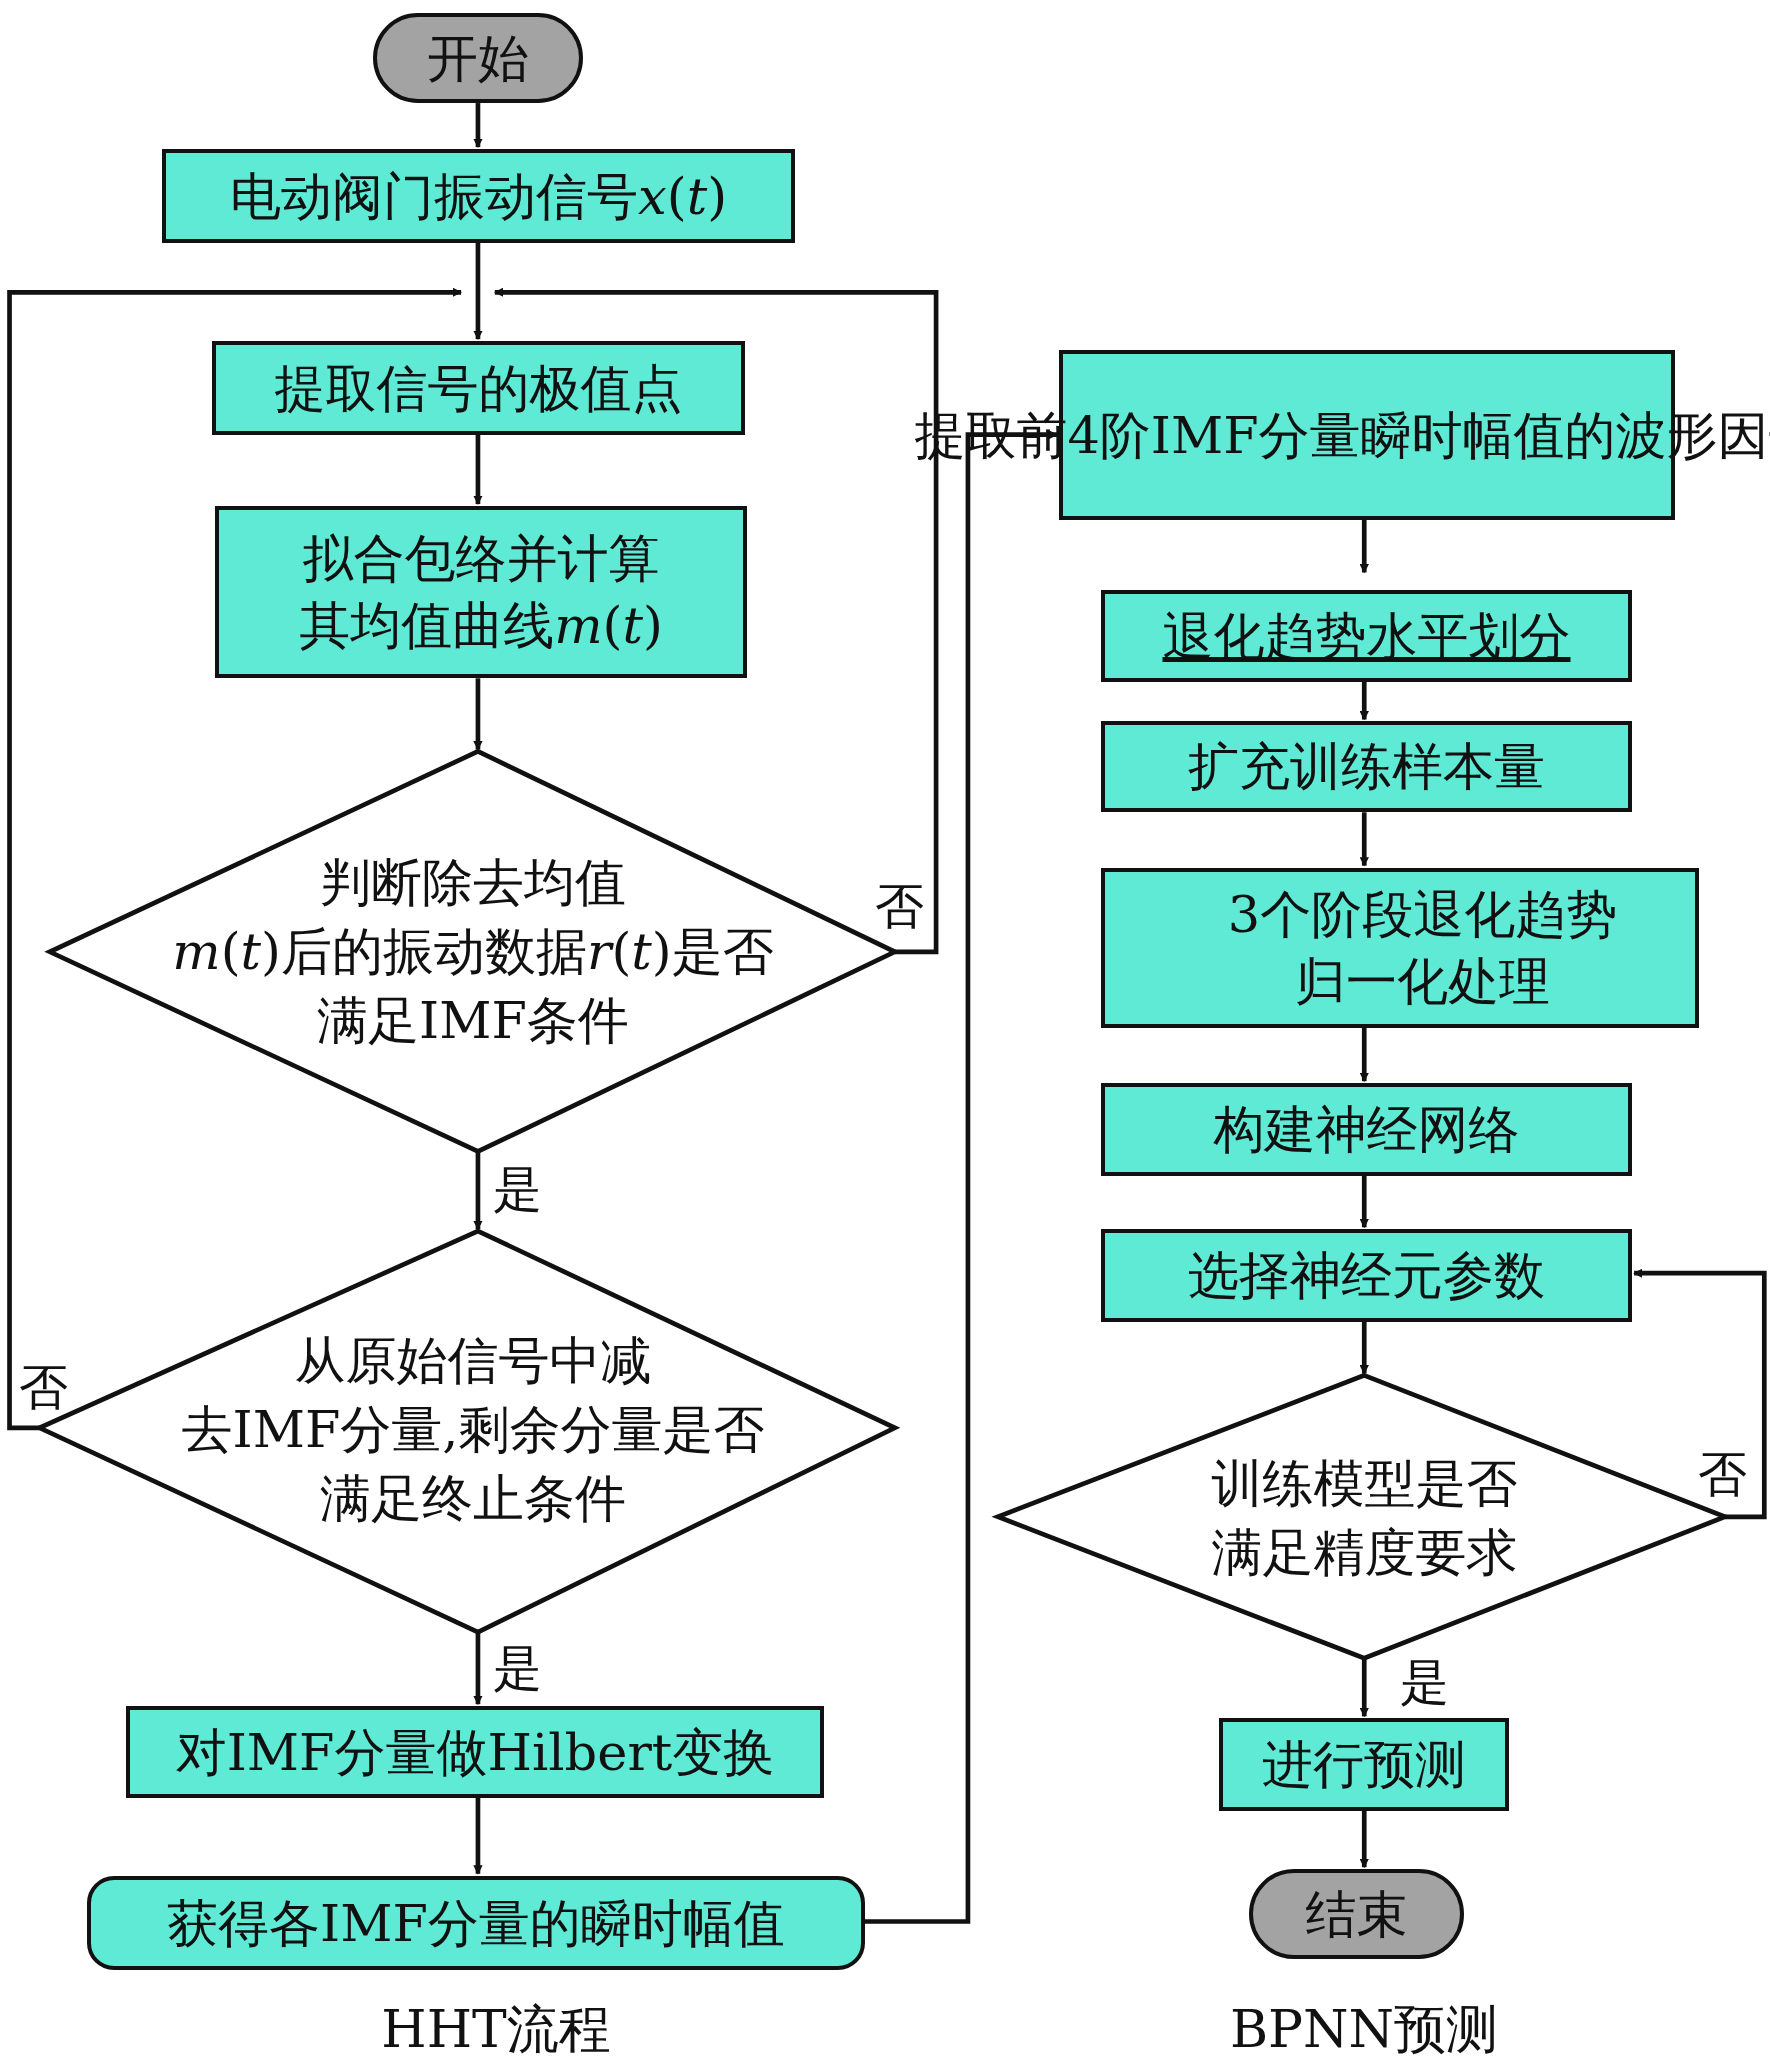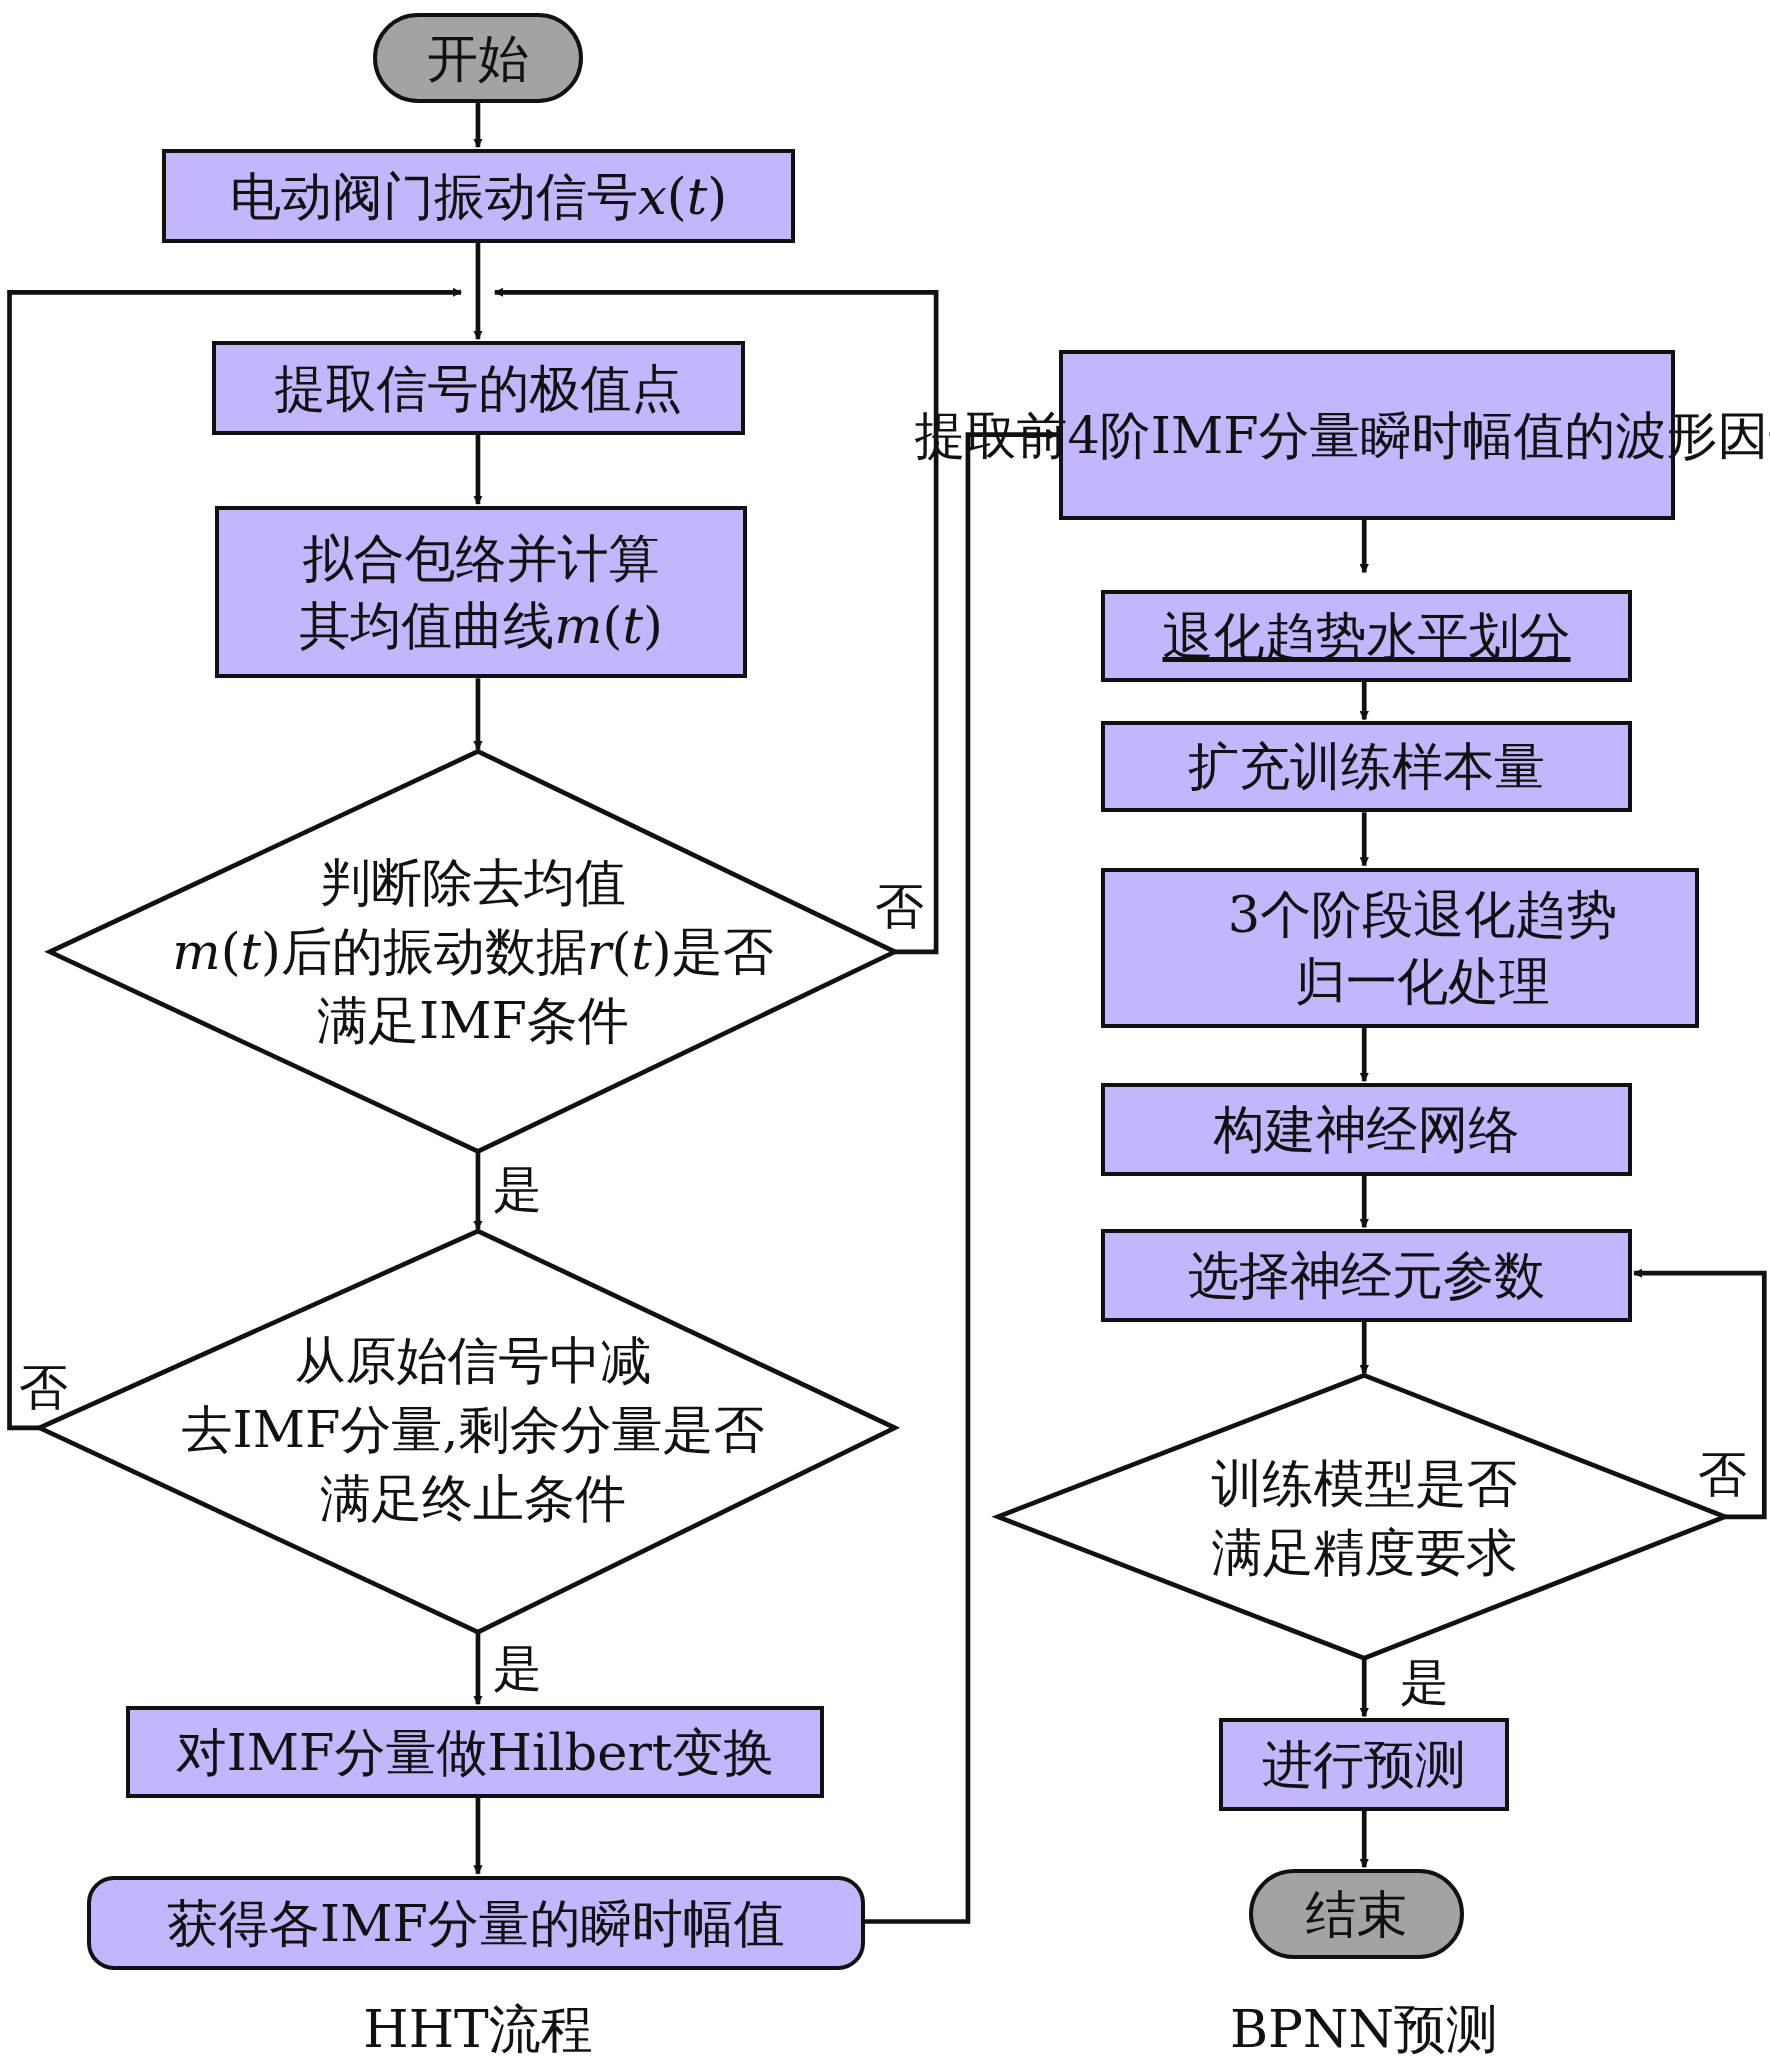--- a/index.html
+++ b/index.html
@@ -1,21 +1,21 @@
 <!DOCTYPE html>
 <html style="font-size:15px"><head>
 <meta charset="utf-8">
 <style>
   html, body { margin: 0; padding: 0; background: #ffffff; }
   body { width: 1771px; height: 2063px; position: relative; overflow: hidden;
          font-family: "DejaVu Serif", "Liberation Serif", serif; color: #111; }
   svg#diagram { position: absolute; left: 0; top: 0; }
   .node { position: absolute; display: flex; align-items: center; justify-content: center;
           text-align: center; box-sizing: border-box; font-size: 51px; line-height: 67px; color: #111; }
-  .box { border: 4.7px solid #111; background: #c4b5fd; }
+  .box { border: 4.7px solid #111; background: #5eead4; }
   .term { border: 4.7px solid #111; border-radius: 45px; background: #a3a3a3; }
   .dtext { position: absolute; display: flex; flex-direction: column; align-items: center;
            justify-content: center; text-align: center; font-size: 51px; line-height: 69px; color: #111; }
   .lbl { position: absolute; font-size: 49px; line-height: 56px; color: #111; }
   .caption { position: absolute; font-size: 52px; line-height: 60px; color: #111; text-align: center; }
   .line { display: block; white-space: nowrap; }
   i { font-style: italic; }
 </style>
 </head>
 <body>
@@ -91,21 +91,21 @@
 <span class="lbl" style="left:493px;top:1641px;">是</span>
 
 <div class="node box" style="left:126px;top:1706px;width:698px;height:92px;">
   <span>对IMF分量做Hilbert变换</span>
 </div>
 
 <div class="node box" style="left:87px;top:1876px;width:778px;height:94px;border-radius:27px;">
   <span>获得各IMF分量的瞬时幅值</span>
 </div>
 
-<div class="caption" style="left:281px;top:1999px;width:394px;">HHT流程</div>
+<div class="caption" style="left:299px;top:1999px;width:394px;">HHT流程</div>
 
 <div class="node box" style="left:1059px;top:350px;width:616px;height:170px;flex-direction:row;">
   <span class="line">提取前4阶IMF分量瞬</span>
   <span class="line">时幅值的波形因子</span>
 </div>
 
 <div class="node box" style="left:1101px;top:590px;width:531px;height:92px;text-decoration:underline;">
   <span>退化趋势水平划分</span>
 </div>
 

